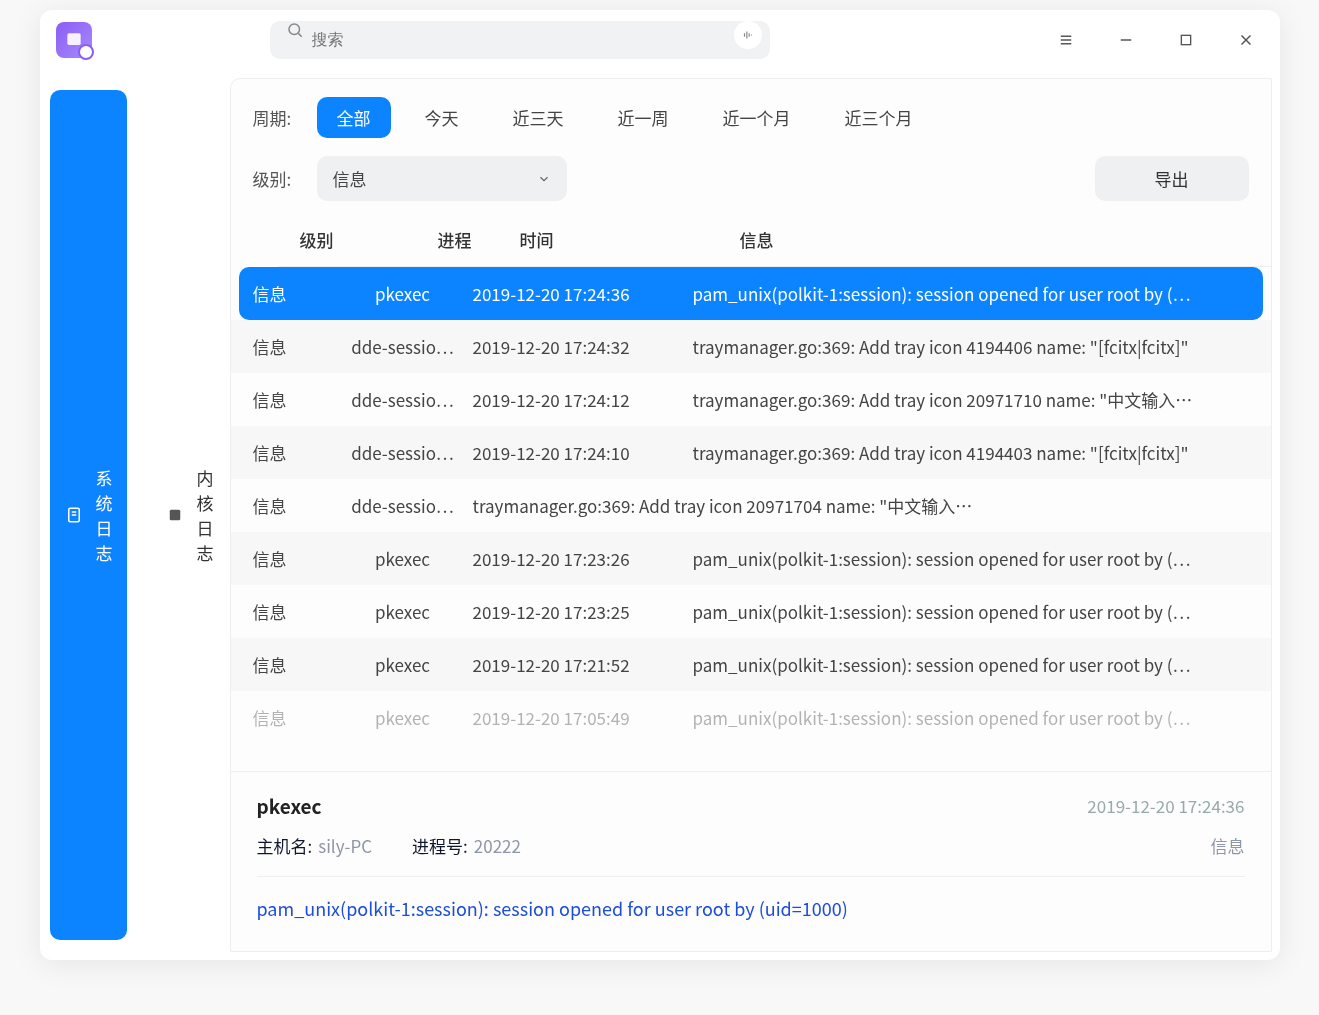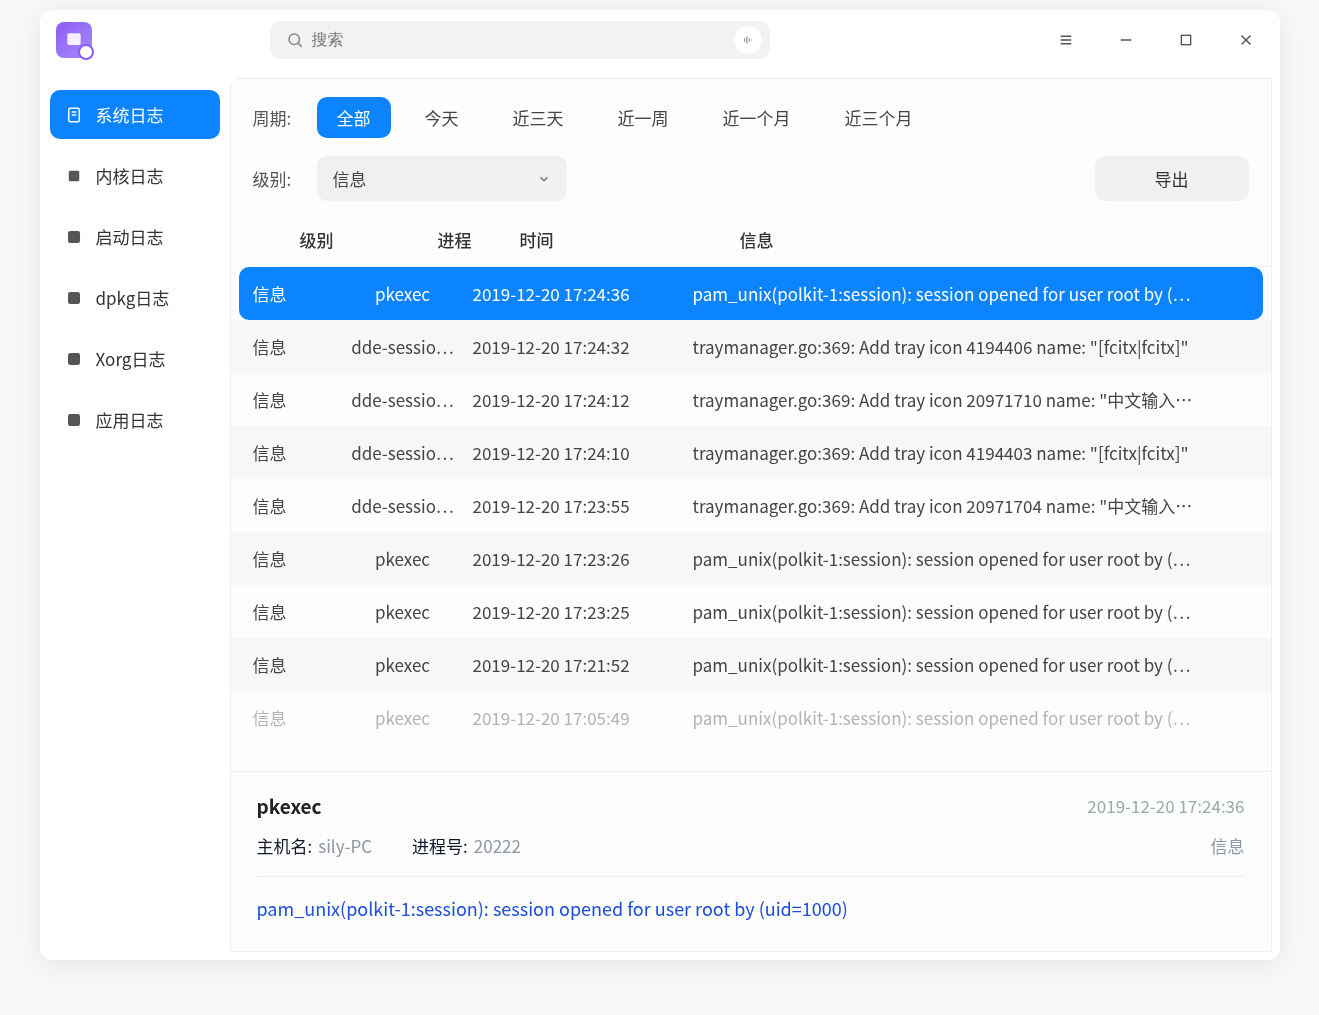--- a/index.html
+++ b/index.html
@@ -45,21 +45,20 @@
   border: 2px solid #8b5cf6;
 }
 .searchbox {
   flex: 0 0 500px;
   margin-left: auto;
   margin-right: auto;
   height: 38px;
   background: #f1f2f4;
   border-radius: 10px;
   display: flex;
-  align-items: center;
   padding: 0 8px 0 16px;
   gap: 8px;
   color: #888;
 }
 .searchbox input {
   flex:1; border:none; background:transparent; outline:none;
   font-size: 16px; color:#444;
 }
 .search-mic {
   width:28px; height:28px; background:#fff; border-radius:50%;
@@ -74,21 +73,21 @@
   width: 36px; height: 36px;
   display:flex; align-items:center; justify-content:center;
   color:#555; cursor:pointer; border-radius:6px;
 }
 .body {
   flex:1; display:flex; overflow:hidden;
 }
 .sidebar {
   width: 190px;
   padding: 20px 10px;
-  display:flex; flex-direction:column; gap: 12px;
+  display:flex; gap: 24px;
 }
 .side-item {
   display:flex; align-items:center; gap:12px;
   padding: 12px 14px;
   border-radius: 10px;
   font-size: 17px;
   color:#333;
   cursor:pointer;
 }
 .side-item.active {
@@ -345,21 +344,20 @@
           </div>
           <div class="row">
             <div class="cell col-level">信息</div>
             <div class="cell col-proc">dde-sessio…</div>
             <div class="cell col-time">2019-12-20 17:24:10</div>
             <div class="cell col-msg">traymanager.go:369: Add tray icon 4194403 name: "[fcitx|fcitx]"</div>
           </div>
           <div class="row">
             <div class="cell col-level">信息</div>
             <div class="cell col-proc">dde-sessio…</div>
-            <div class="cell col-time">2019-12-20 17:23:55</div>
             <div class="cell col-msg">traymanager.go:369: Add tray icon 20971704 name: "中文输入…</div>
           </div>
           <div class="row">
             <div class="cell col-level">信息</div>
             <div class="cell col-proc">pkexec</div>
             <div class="cell col-time">2019-12-20 17:23:26</div>
             <div class="cell col-msg">pam_unix(polkit-1:session): session opened for user root by (…</div>
           </div>
           <div class="row">
             <div class="cell col-level">信息</div>

